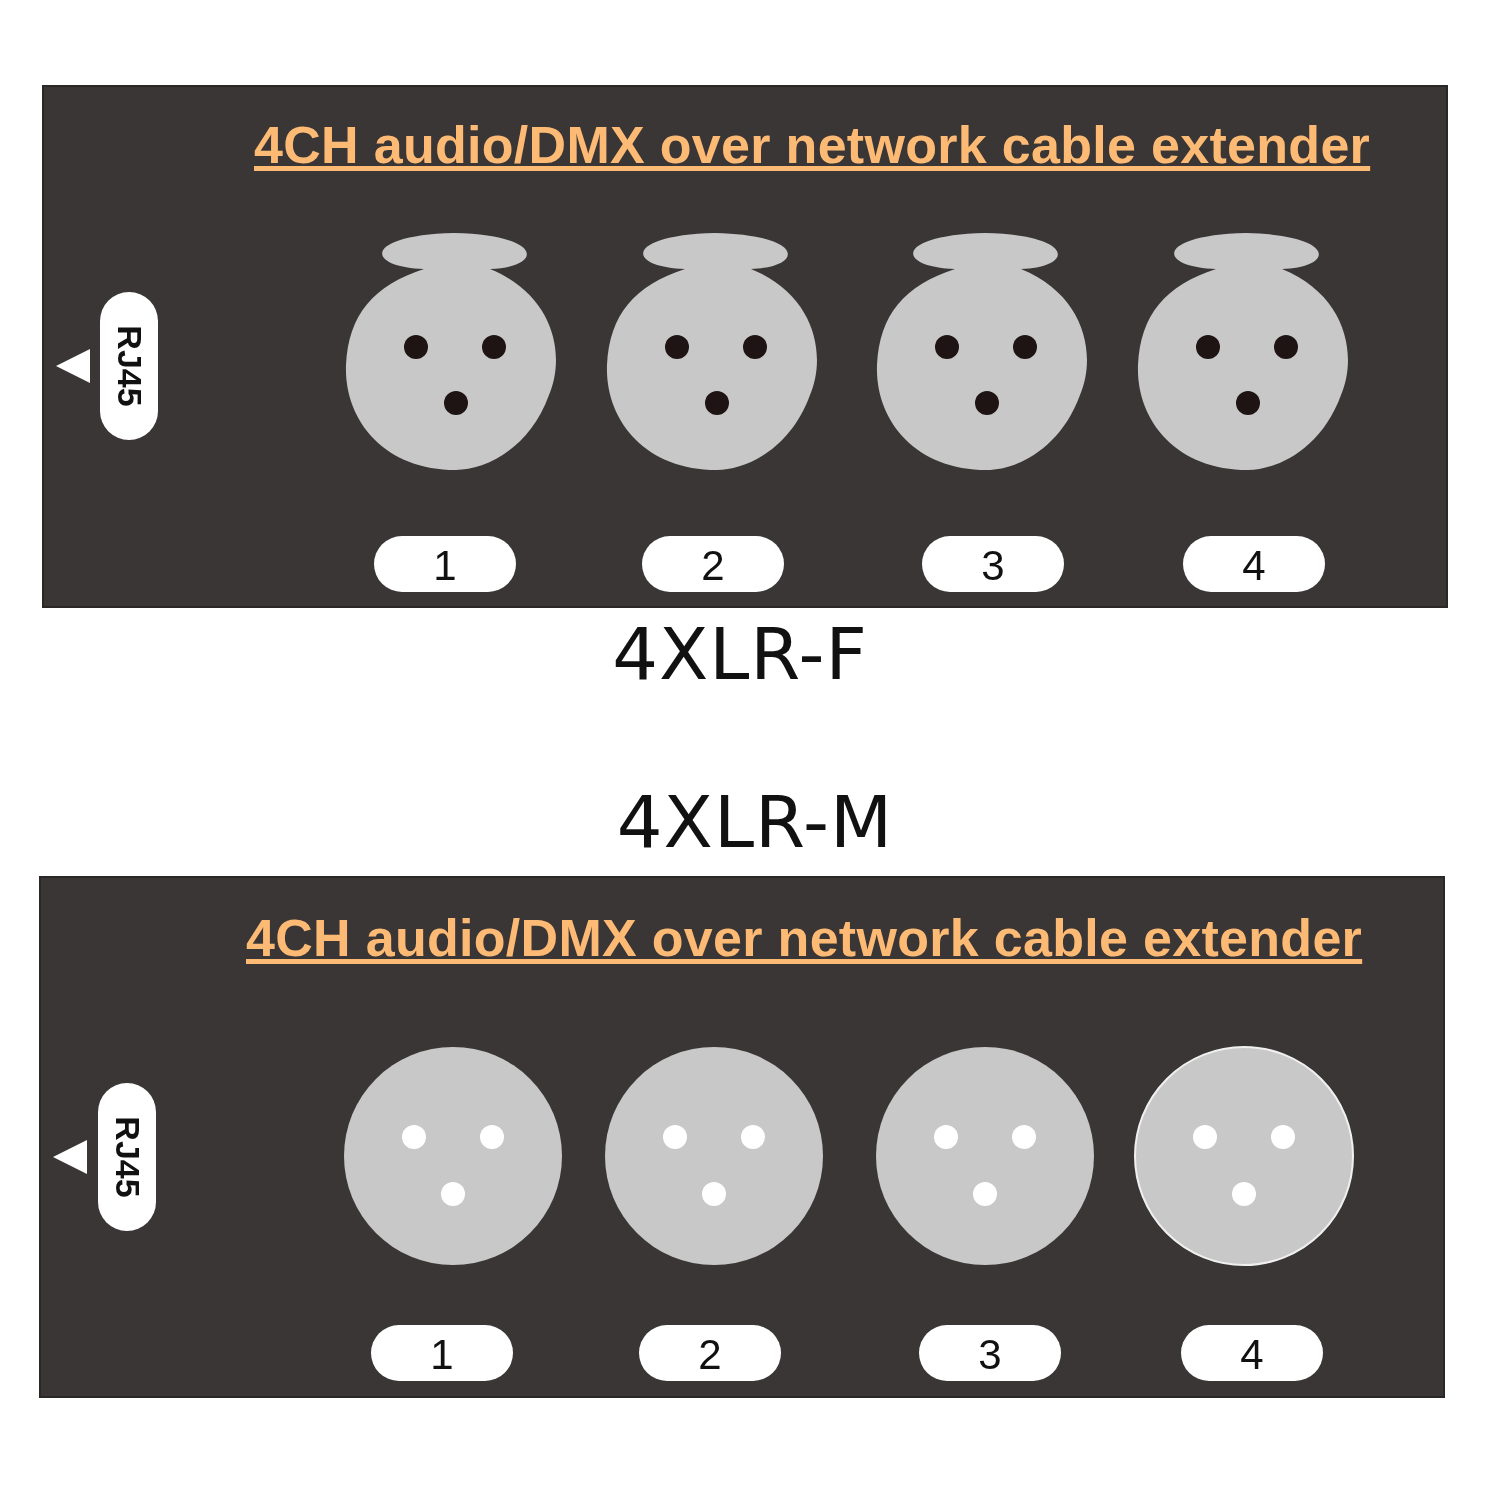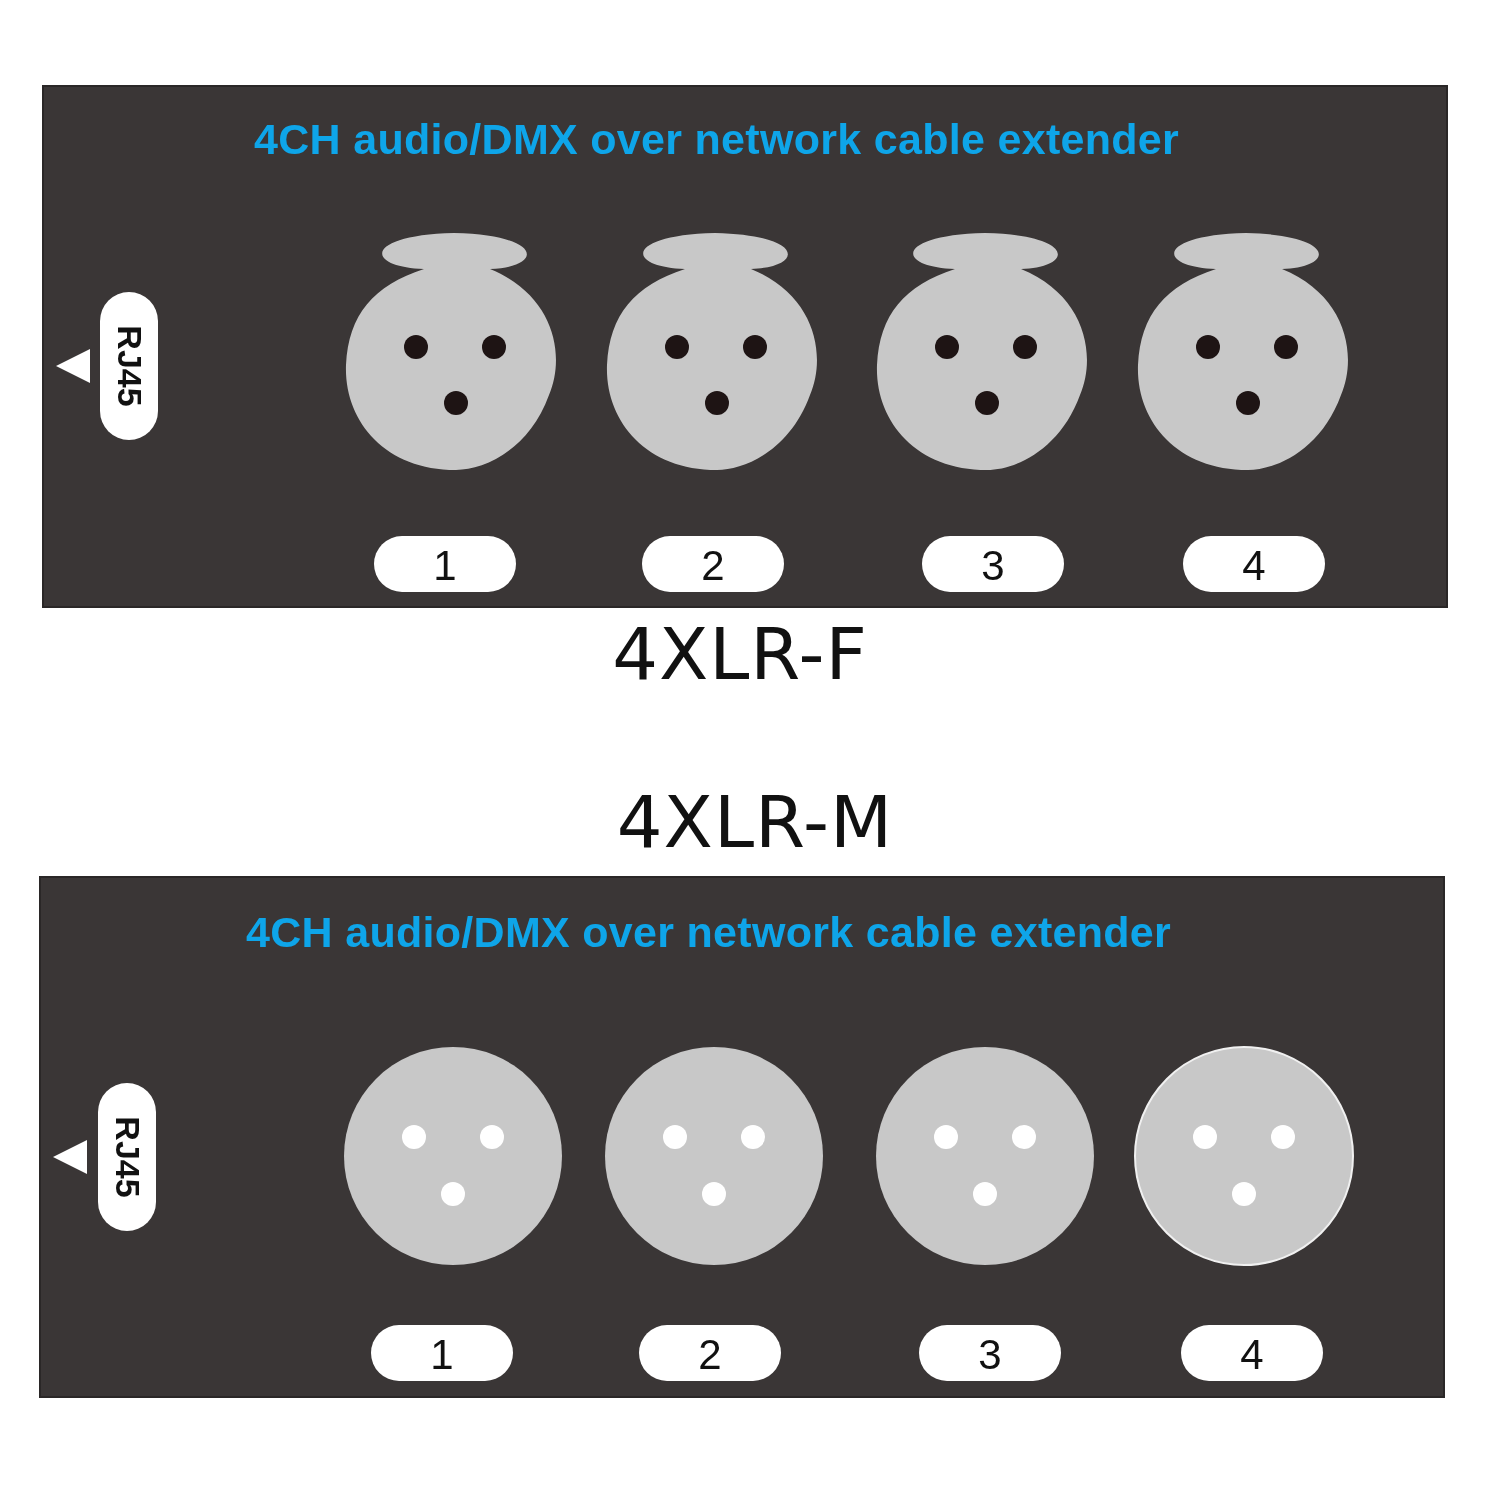--- a/index.html
+++ b/index.html
@@ -1,22 +1,22 @@
 <!DOCTYPE html>
 <html><head>
   <meta charset="utf-8">
   <style>
     html, body { margin: 0; padding: 0; background: #ffffff; }
     body { width: 1500px; height: 1500px; position: relative; overflow: hidden;
            font-family: "Liberation Sans", sans-serif; }
     .panel { position: absolute; background: #3a3636; border: 2px solid #2a2727; box-sizing: border-box; }
     #panel-f { left: 42px; top: 85px; width: 1406px; height: 523px; }
     #panel-m { left: 39px; top: 876px; width: 1406px; height: 522px; }
-    .panel-title { position: absolute; color: #0ea5e9; font-weight: bold; font-size: 43px;
-                   white-space: nowrap; letter-spacing: 0.3px; }
+    .panel-title { position: absolute; color: #fdba74; font-weight: bold; font-size: 52px;
+                   white-space: nowrap; letter-spacing: 0.3px; text-decoration: underline; }
     #panel-f .panel-title { left: 210px; top: 28px; }
     #panel-m .panel-title { left: 205px; top: 30px; }
     .rj45 { position: absolute; width: 58px; height: 148px; background: #ffffff; border-radius: 29px; }
     .rj45-text { position: absolute; left: 50%; top: 50%; transform: translate(-50%, -50%) rotate(90deg);
                  font-weight: bold; font-size: 34px; color: #111; white-space: nowrap; }
     #panel-f .rj45 { left: 56px; top: 205px; }
     #panel-m .rj45 { left: 57px; top: 205px; }
     .arrow { position: absolute; width: 0; height: 0; border-top: 17px solid transparent;
              border-bottom: 17px solid transparent; border-right: 34px solid #ffffff; }
     #panel-f .arrow { left: 12px; top: 262px; }

